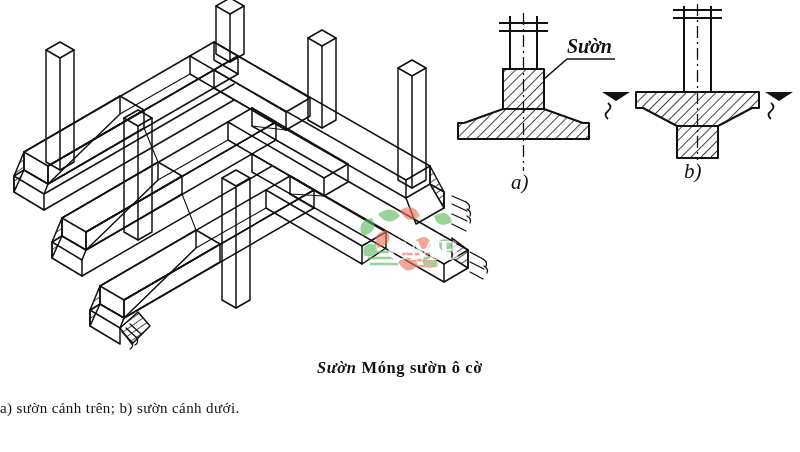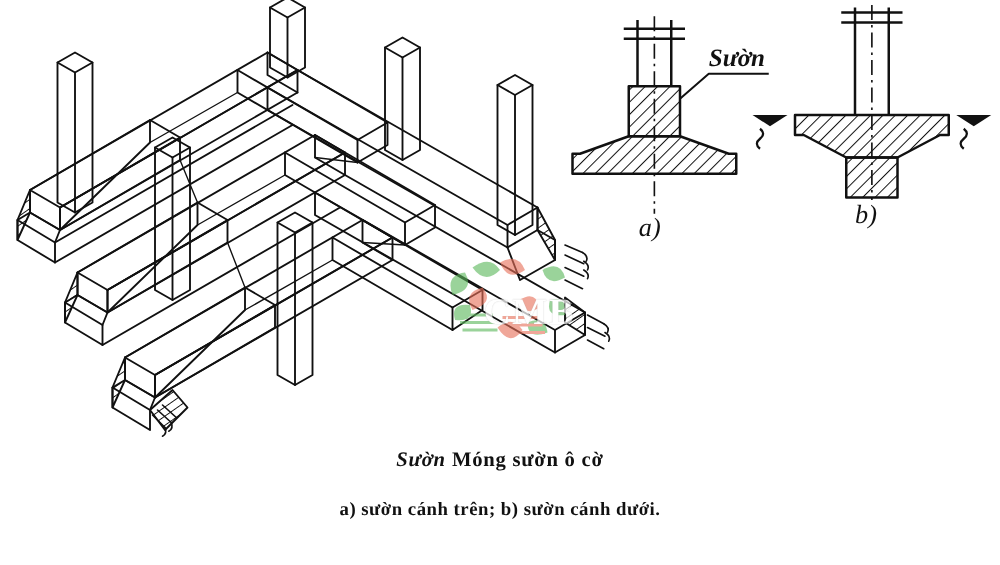--- a/index.html
+++ b/index.html
@@ -9,21 +9,21 @@
   .fig{position:absolute;}
 
   #iso-figure{left:0;top:0;width:500px;height:350px;}
   #sec-a{left:455px;top:11px;width:185px;height:190px;text-align:right;}
   #sec-b{left:600px;top:0;width:200px;height:190px;}
 
   .caption-main{position:absolute;left:0;top:358px;width:800px;
       text-align:center;font-size:16.5px;font-weight:bold;letter-spacing:.6px;}
   .caption-main .hinh{font-style:italic;margin-right:5px;}
   .caption-sub{position:absolute;left:0;top:400px;width:800px;
-      text-align:center;font-size:15px;letter-spacing:.4px;font-weight:bold;}
+      text-align:left;font-size:15px;letter-spacing:.4px;}
 
   .watermark{position:absolute;left:348px;top:196px;width:112px;height:84px;
       opacity:.72;pointer-events:none;}
   .wm-text{position:absolute;left:0;top:26px;width:112px;text-align:right;
       font-family:"Liberation Serif",serif;font-weight:bold;font-size:30px;
       color:#ffffff;letter-spacing:1px;
       text-shadow:0 0 1px rgba(120,120,120,.55);margin-top:11px;}
   svg{display:block;overflow:visible;}
 </style>
 </head>

